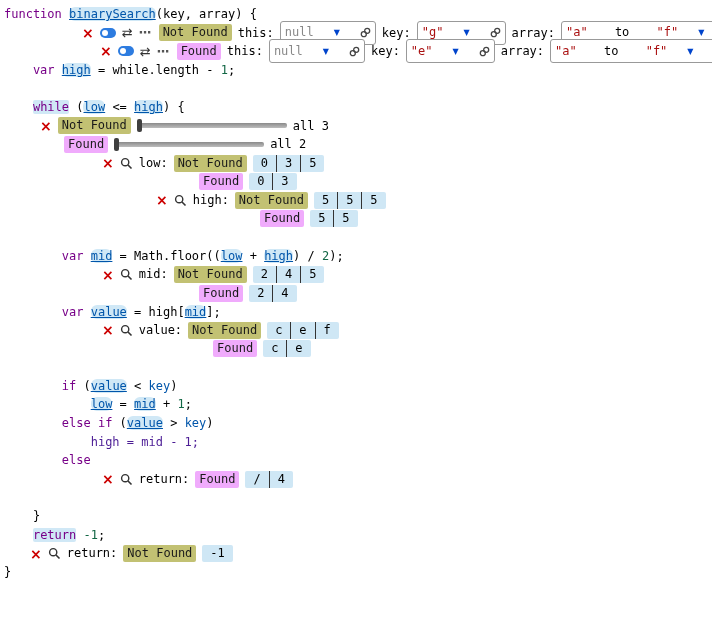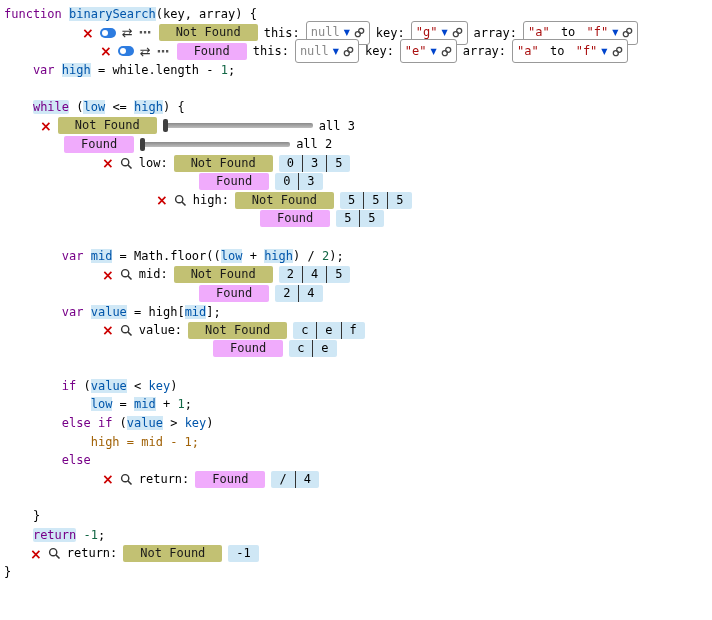--- a/index.html
+++ b/index.html
@@ -8,49 +8,49 @@
   .editor {
     font-family:"DejaVu Sans Mono", monospace;
     font-size:12px; line-height:18.6px; color:#000;
     padding:5px 0 0 4px; width:712px;
   }
   .cl   { white-space:pre; height:18.6px; }
   .blank{ height:18.6px; }
 
   .kw   { color:#770088; }
   .kwhl { color:#770088; background:#d0e8f6; border-radius:2px;text-align:right; }
-  .hl   { color:#0055aa; background:#d0e8f6; border-radius:0; }
+  .hl   { color:#0055aa; background:#d0e8f6; border-radius:6px;text-decoration:underline; }
   .vb   { color:#0055aa; }
   .num  { color:#116644; }
-  .faded{ color:#a16207; }
+  .faded{ color:#4c1d95; }
 
   .wrow { display:flex; align-items:center; height:18.6px; white-space:pre;
           font-family:"DejaVu Sans Mono", monospace; font-size:12px; }
   .wrow > * { margin-right:6px; flex:none; }
 
   .xbtn { color:#cc0000; font-weight:bold; font-size:14px; line-height:1;
           font-family:"DejaVu Sans", sans-serif; cursor:pointer; }
   .ico  { color:#333; font-size:13px; line-height:1; font-family:"DejaVu Sans", sans-serif; }
   .dots { color:#555; font-weight:bold; letter-spacing:1px; }
 
   .toggle { width:16px; height:10px; border-radius:5px; background:#2d7ce0;
             position:relative; display:inline-block; }
   .toggle::after { content:""; position:absolute; left:2px; top:2px;
             width:6px; height:6px; background:#fff; border-radius:50%; }
 
-  .badge { padding:0 17px; height:17px; line-height:17px; border-radius:2px; color:#1a1a1a; }
+  .badge { padding:0 4px; height:17px; line-height:17px; border-radius:2px; color:#1a1a1a; }
   .nf { background:#c2c173; }
   .fb { background:#f0abfc; }
 
   .cells { display:inline-flex; background:#cfe7f5; border-radius:2px;
            height:17px; line-height:17px; }
   .cell  { padding:0 8px; border-left:1px solid #333; }
   .cell:first-child { border-left:none; }
 
-  .dd { display:inline-flex; align-items:center; gap:4px; border:1px solid #999;
+  .dd { display:inline-flex; align-items:center; gap:20px; border:1px solid #999;
         border-radius:3px; background:#fff; height:24px; padding:0 4px; line-height:15px; }
   .caret { color:#0044cc; font-size:8px; font-family:"DejaVu Sans", sans-serif; }
   .str { color:#aa1111; }
   .nullv { color:#888; }
 
   .slider { position:relative; width:150px; height:5px;
             background:linear-gradient(#8a8a8a,#bdbdbd); border-radius:2px; }
   .handle { position:absolute; left:0; top:-4px; width:5px; height:13px;
             background:#3f3f3f; border-radius:2px; }
   .mag svg, .chain { display:block; }

